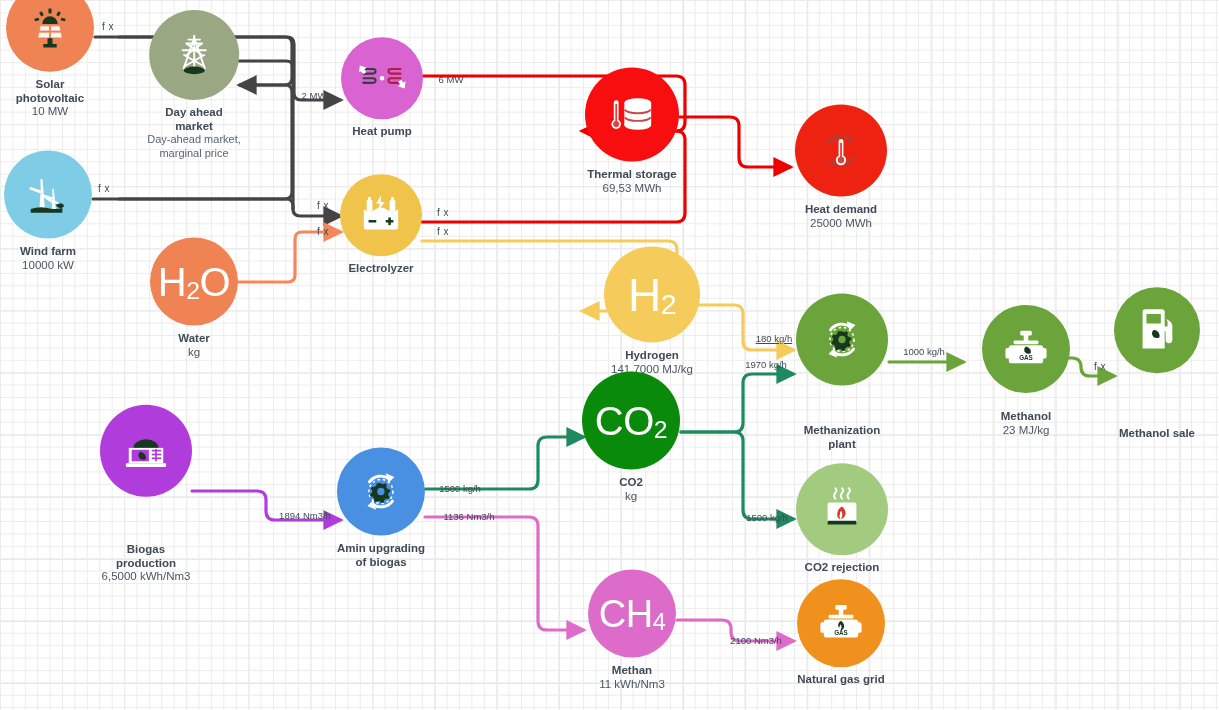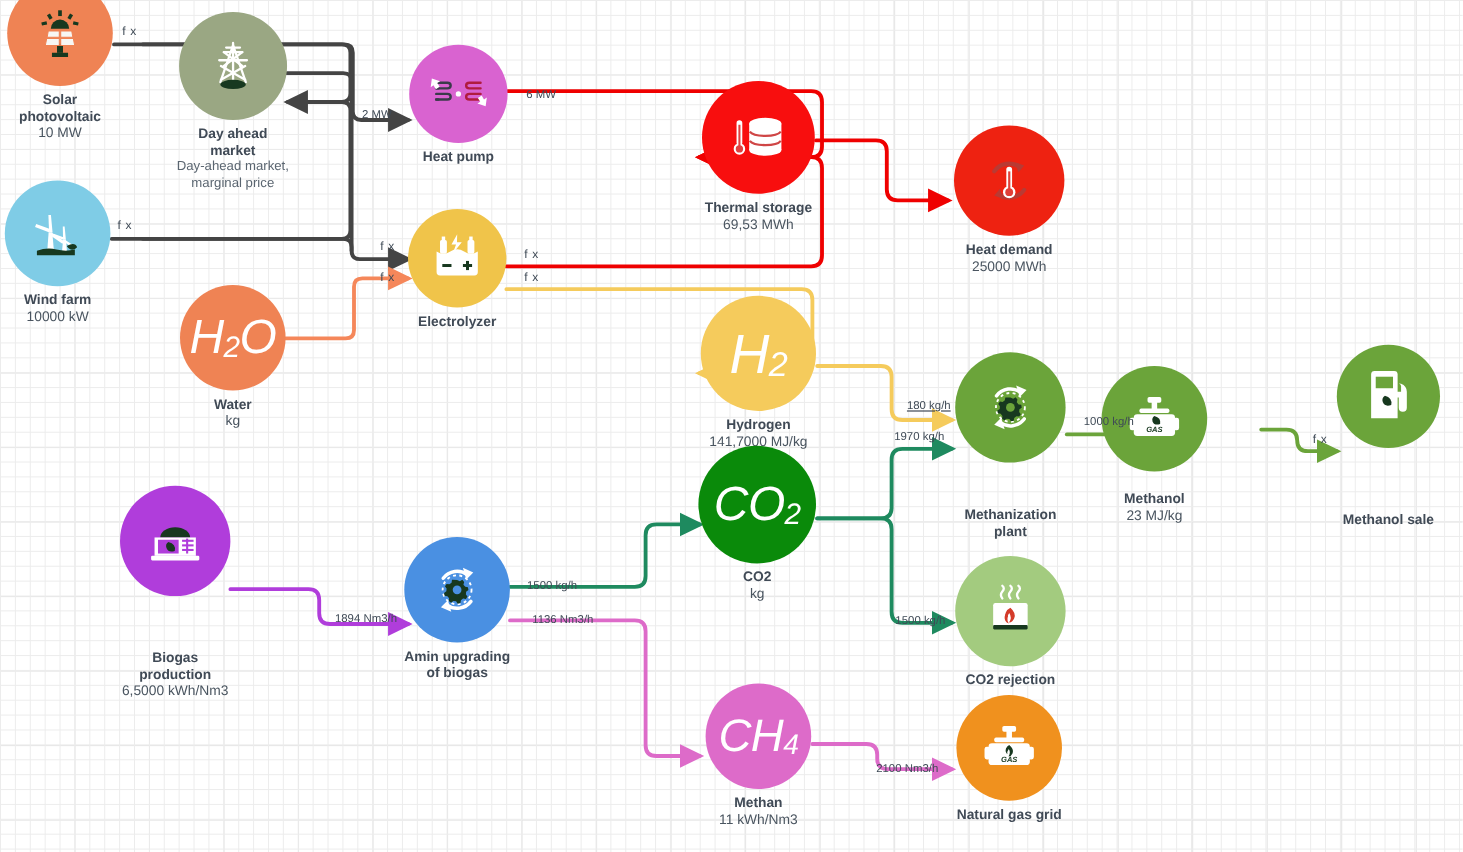--- a/index.html
+++ b/index.html
@@ -25,21 +25,20 @@
 
   .node{
     position:absolute;
     display:flex; flex-direction:column; align-items:center;
     transform:translate(-50%,-50%);
   }
   .bubble{
     border-radius:50%;
     display:flex; align-items:center; justify-content:center;
     position:relative;
-    font-style:italic;
   }
   .bubble svg{ display:block; }
   .chem{
     color:#ffffff;
     font-weight:400;
     letter-spacing:-0.5px;
     line-height:1;
     font-family:"Liberation Sans", sans-serif;
     user-select:none;
   }
@@ -338,21 +337,21 @@
           <circle cx="26" cy="36" r="3.4" fill="#e04038"></circle>
         </svg>
       </span>
     </div>
     <div class="caption">
       <span>Heat demand</span>
       <span class="sub">25000 MWh</span>
     </div>
   </div>
 
-  <div class="node" style="left:632px; top:311px;">
+  <div class="node" style="left:652px; top:311px;">
     <div class="bubble" style="width:96px;height:96px;background:#f5cb5c;">
       <span class="chem" style="font-size:46px;">H<sub>2</sub></span>
     </div>
     <div class="caption">
       <span>Hydrogen</span>
       <span class="sub">141,7000 MJ/kg</span>
     </div>
   </div>
 
   <div class="node" style="left:631px; top:437px;">
@@ -382,21 +381,21 @@
           <circle cx="27" cy="27" r="3.8" fill="#6ba43a"></circle>
         </svg>
       </span>
     </div>
     <div class="caption">
       <span>Methanization</span><br>
       <span>plant</span>
     </div>
   </div>
 
-  <div class="node" style="left:962px; top:371px;gap:11px;">
+  <div class="node" style="left:1026px; top:371px;gap:11px;">
     <div class="bubble" style="width:88px;height:88px;background:#6ba43a;">
       <span>
         <svg width="48" height="44" viewBox="0 0 50 46">
           <g fill="#ffffff">
             <rect x="19" y="4" width="12" height="5" rx="1.5"></rect>
             <rect x="22.6" y="8" width="4.8" height="8"></rect>
             <rect x="12" y="14" width="26" height="4" rx="1.5"></rect>
             <path d="M10 19 h30 a3 3 0 0 1 3 3 v13 a3 3 0 0 1 -3 3 h-30 a3 3 0 0 1 -3 -3 v-13 a3 3 0 0 1 3 -3 z"></path>
             <rect x="3.5" y="22" width="5" height="11" rx="2"></rect>
             <rect x="41.5" y="22" width="5" height="11" rx="2"></rect>

